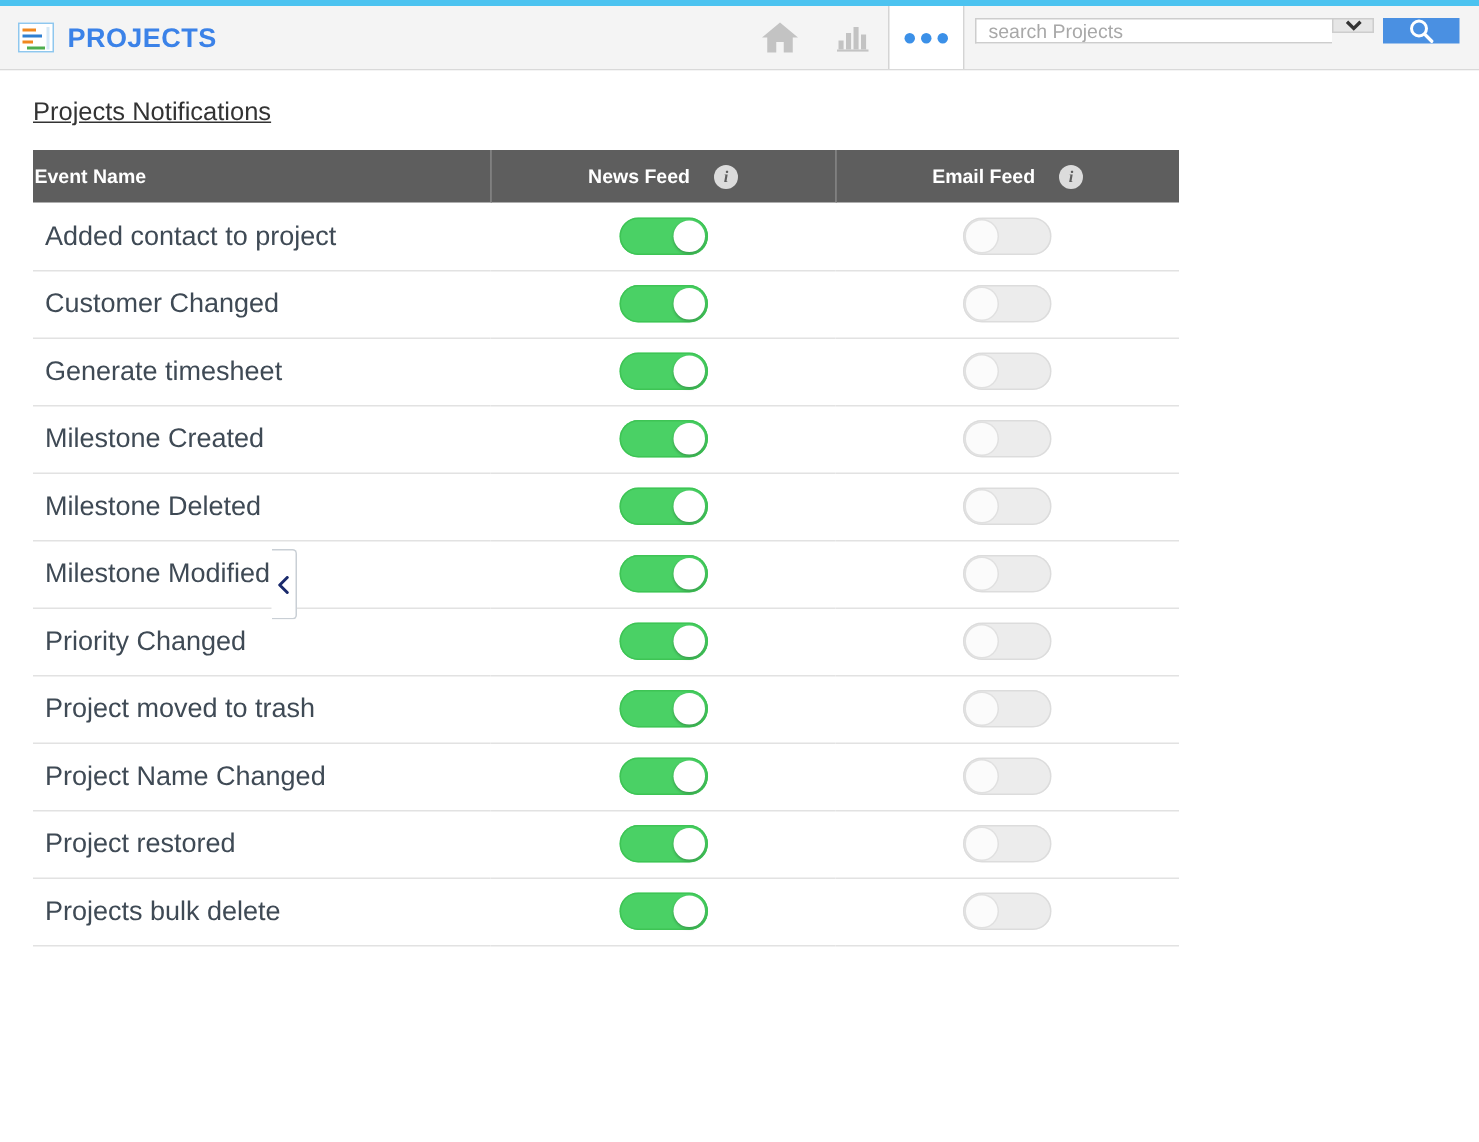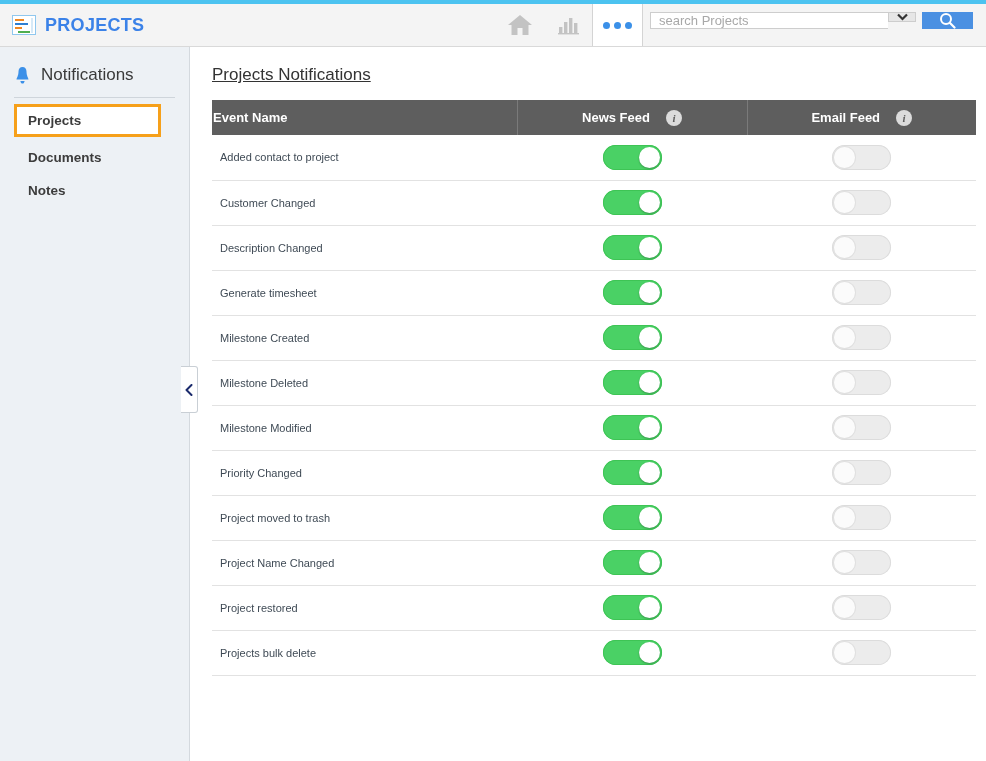--- a/index.html
+++ b/index.html
@@ -256,21 +256,21 @@
     cursor: pointer;
     flex: none;
   }
 
   #notif-table td {
     border-bottom: 1px solid #e2e2e2;
     height: 45px;
     vertical-align: middle;
   }
   .cell-event {
-    font-size: 11px;
+    font-size: 18px;
     color: #3f4a55;
     padding-left: 8px;
   }
   .cell-toggle { text-align: center; }
 
   
   .toggle {
     display: inline-block;
     position: relative;
     width: 59px;
@@ -356,40 +356,20 @@
       <svg width="17" height="17" viewBox="0 0 17 17">
         <circle cx="7" cy="7" r="5" stroke="#ffffff" stroke-width="2" fill="none"></circle>
         <path d="M11 11 L15.5 15.5" stroke="#ffffff" stroke-width="2.2" stroke-linecap="round"></path>
       </svg>
     </div>
   </div>
 </div>
 
 <div id="body-wrap">
 
-  <div id="sidebar">
-    <div id="notif-head">
-      <svg width="17" height="19" viewBox="0 0 17 19">
-        <path d="M8.5 1 C6 1 4.5 3 4.5 5.5 C4.5 10 2.5 12 2.5 13.5 L14.5 13.5 C14.5 12 12.5 10 12.5 5.5 C12.5 3 11 1 8.5 1 Z" fill="#3b90e8"></path>
-        <path d="M6.4 15 C6.6 16.7 7.4 17.6 8.5 17.6 C9.6 17.6 10.4 16.7 10.6 15 Z" fill="#3b90e8"></path>
-      </svg>
-      <span id="notif-title">Notifications</span>
-    </div>
-    <div id="sidebar-divider"></div>
-
-    <div class="side-item selected">
-      <span>Projects</span>
-    </div>
-    <div class="side-item">
-      <span>Documents</span>
-    </div>
-    <div class="side-item">
-      <span>Notes</span>
-    </div>
-  </div>
 
   <div id="collapse-handle">
     <svg width="8" height="12" viewBox="0 0 8 12">
       <path d="M6.5 1 L1.5 6 L6.5 11" stroke="#1a2a6c" stroke-width="2" fill="none" stroke-linecap="round" stroke-linejoin="round"></path>
     </svg>
   </div>
 
   <div id="main">
     <div id="page-title">Projects Notifications</div>
 
@@ -423,25 +403,20 @@
             <td class="cell-event">Added contact to project</td>
             <td class="cell-toggle"><span class="toggle on"><span class="knob"></span></span></td>
             <td class="cell-toggle"><span class="toggle off"><span class="knob"></span></span></td>
           </tr>
           <tr>
             <td class="cell-event">Customer Changed</td>
             <td class="cell-toggle"><span class="toggle on"><span class="knob"></span></span></td>
             <td class="cell-toggle"><span class="toggle off"><span class="knob"></span></span></td>
           </tr>
           <tr>
-            <td class="cell-event">Description Changed</td>
-            <td class="cell-toggle"><span class="toggle on"><span class="knob"></span></span></td>
-            <td class="cell-toggle"><span class="toggle off"><span class="knob"></span></span></td>
-          </tr>
-          <tr>
             <td class="cell-event">Generate timesheet</td>
             <td class="cell-toggle"><span class="toggle on"><span class="knob"></span></span></td>
             <td class="cell-toggle"><span class="toggle off"><span class="knob"></span></span></td>
           </tr>
           <tr>
             <td class="cell-event">Milestone Created</td>
             <td class="cell-toggle"><span class="toggle on"><span class="knob"></span></span></td>
             <td class="cell-toggle"><span class="toggle off"><span class="knob"></span></span></td>
           </tr>
           <tr>

